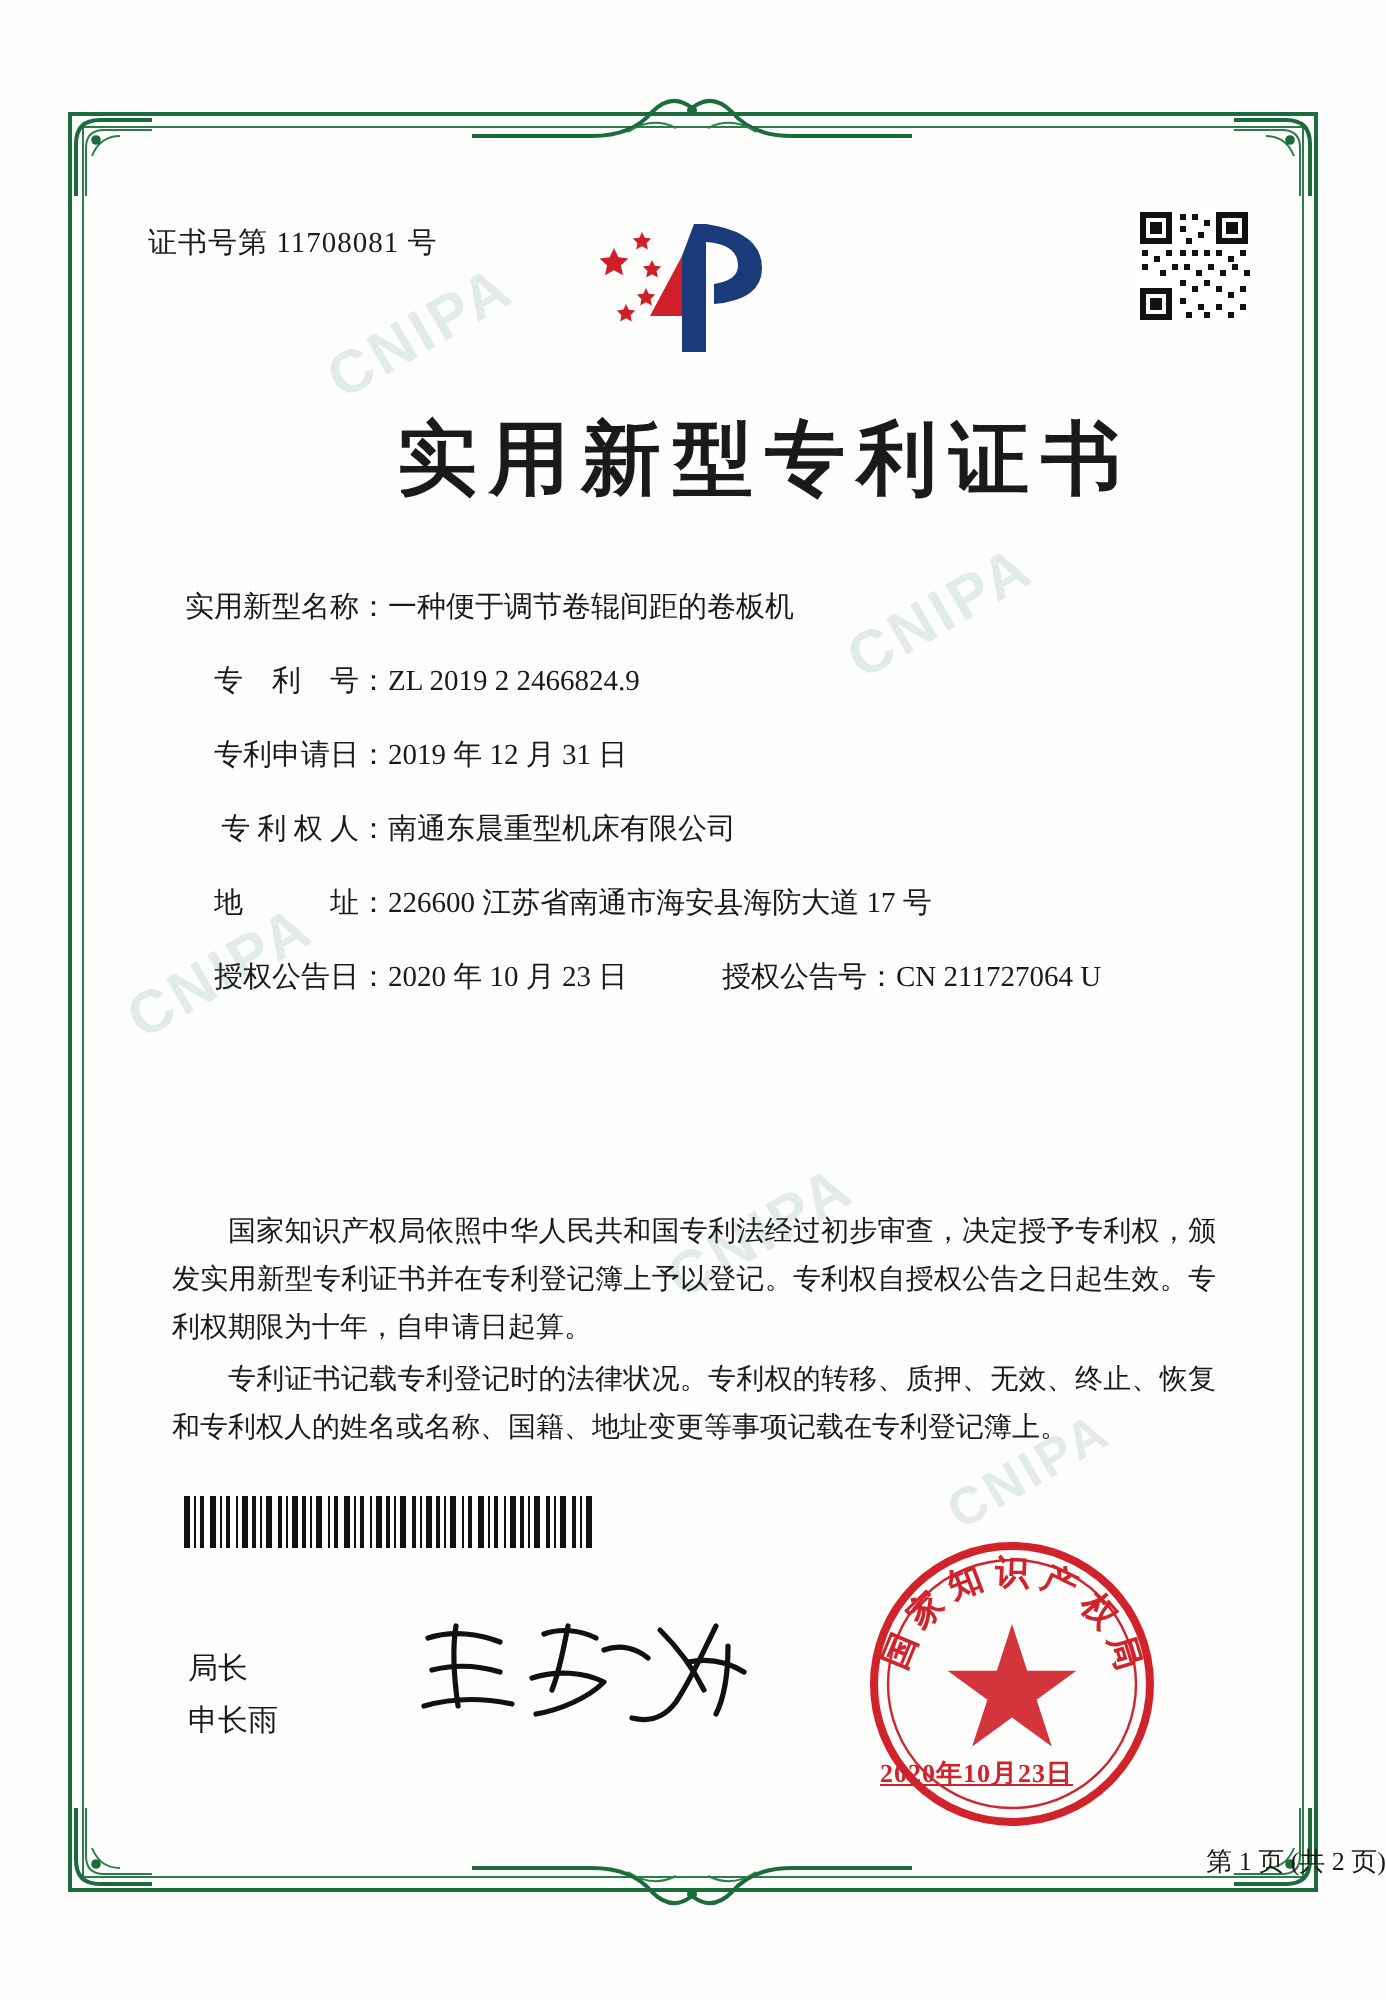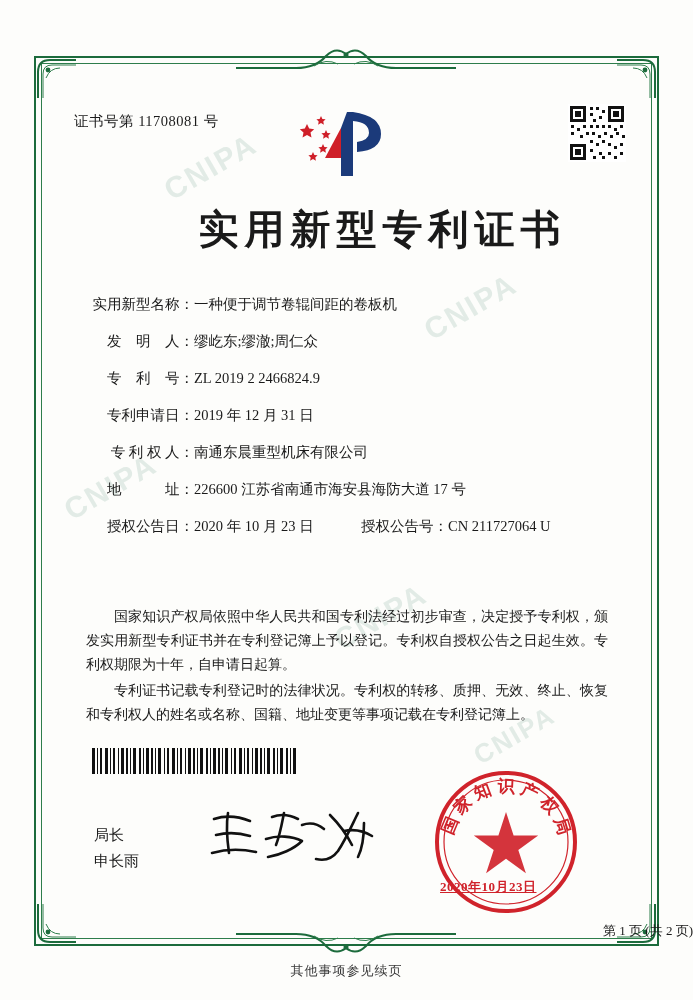--- a/index.html
+++ b/index.html
@@ -377,23 +377,20 @@
         <rect x="34" y="52" width="3" height="3"></rect>
       </g>
     </svg>
   </div>
 
   <div class="cert-title">实用新型专利证书</div>
 
   <div class="fields">
     <div class="frow">
       <span class="flabel">实用新型名称：</span><span class="fvalue">一种便于调节卷辊间距的卷板机</span>
-    </div>
-    <div class="frow">
-      <span class="flabel">发　明　人：</span><span class="fvalue">缪屹东;缪澈;周仁众</span>
     </div>
     <div class="frow">
       <span class="flabel">专　利　号：</span><span class="fvalue">ZL 2019 2 2466824.9</span>
     </div>
     <div class="frow">
       <span class="flabel">专利申请日：</span><span class="fvalue">2019 年 12 月 31 日</span>
     </div>
     <div class="frow">
       <span class="flabel">专 利 权 人：</span><span class="fvalue">南通东晨重型机床有限公司</span>
     </div>
@@ -504,15 +501,14 @@
         <path id="sealarc" d="M 20 78 A 54 54 0 0 1 128 78"></path>
       </defs>
       <text font-family="'DejaVu Serif','Liberation Serif',serif" font-size="17" font-weight="bold" fill="#d0232b" letter-spacing="5">
         <textPath href="#sealarc" startOffset="6%">国家知识产权局</textPath>
       </text>
     </svg>
   </div>
   <div class="seal-date">2020年10月23日</div>
 
   <div class="page-no">第 1 页 (共 2 页)</div>
-  <div class="footer-note">其他事项参见续页</div>
 
 </div>
 
 </body></html>

